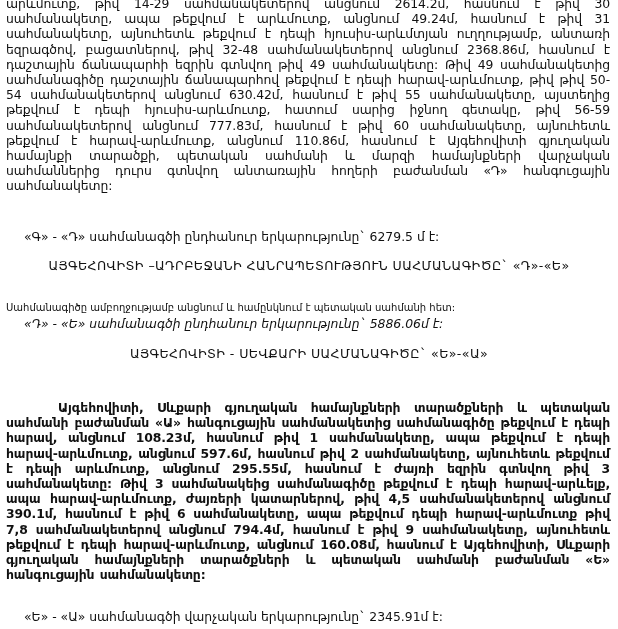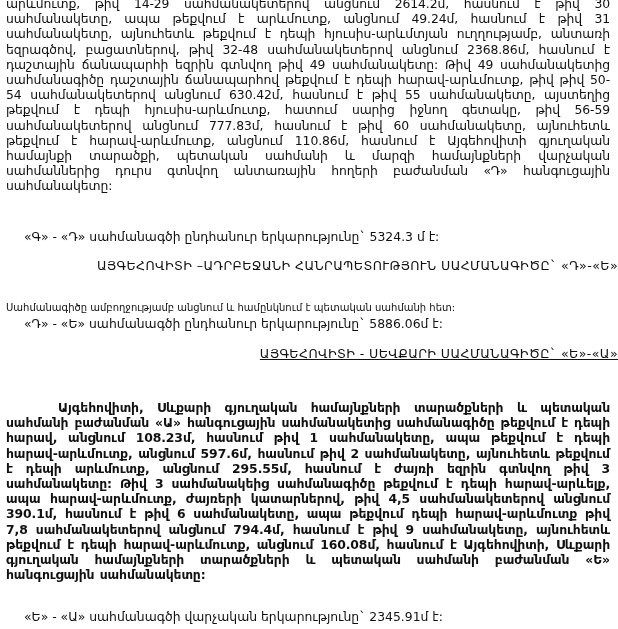--- a/index.html
+++ b/index.html
@@ -37,48 +37,48 @@
       position: absolute;
       left: 24px;
       font-size: 12.4px;
       line-height: 15px;
       white-space: nowrap;
     }
     .heading {
       position: absolute;
       left: 0;
       width: 618px;
-      text-align: right;
+      text-align: center;
       font-size: 12.6px;
       line-height: 16px;
       letter-spacing: 0.4px;
       white-space: nowrap;
     }
     .intro {
       position: absolute;
       left: 6px;
       font-size: 10px;
       line-height: 15px;
       white-space: nowrap;
     }
   </style>
 </head>
 <body>
 
 <div class="page">
 
   <p class="para" style="top:-4px; margin:0;">արևմուտք, թիվ 14-29 սահմանակետերով անցնում 2614.2մ, հասնում է թիվ 30 սահմանակետը, ապա թեքվում է արևմուտք, անցնում 49.24մ, հասնում է թիվ 31 սահմանակետը, այնուհետև թեքվում է դեպի հյուսիս-արևմտյան ուղղությամբ, անտառի եզրագծով, բացատներով, թիվ 32-48 սահմանակետերով անցնում 2368.86մ, հասնում է դաշտային ճանապարհի եզրին գտնվող թիվ 49 սահմանակետը: Թիվ 49 սահմանակետից սահմանագիծը դաշտային ճանապարհով թեքվում է դեպի հարավ-արևմուտք, թիվ թիվ 50-54 սահմանակետերով անցնում 630.42մ, հասնում է թիվ 55 սահմանակետը, այստեղից թեքվում է դեպի հյուսիս-արևմուտք, հատում սարից իջնող գետակը, թիվ 56-59 սահմանակետերով անցնում 777.83մ, հասնում է թիվ 60 սահմանակետը, այնուհետև թեքվում է հարավ-արևմուտք, անցնում 110.86մ, հասնում է Այգեհովիտի գյուղական համայնքի տարածքի, պետական սահմանի և մարզի համայնքների վարչական սահմաններից դուրս գտնվող անտառային հողերի բաժանման «Դ» հանգուցային սահմանակետը:</p>
 
-  <div class="summary" style="top:229px;">«Գ» - «Դ» սահմանագծի ընդհանուր երկարությունը` 5324.3 մ է:</div>
+  <div class="summary" style="top:229px;">«Գ» - «Դ» սահմանագծի ընդհանուր երկարությունը` 6279.5 մ է:</div>
 
   <div class="heading" style="top:258px;">ԱՅԳԵՀՈՎԻՏԻ –ԱԴՐԲԵՋԱՆԻ ՀԱՆՐԱՊԵՏՈՒԹՅՈՒՆ   ՍԱՀՄԱՆԱԳԻԾԸ`  «Դ»-«Ե»</div>
 
   <div class="intro" style="top:300px;">Սահմանագիծը ամբողջությամբ անցնում և համընկնում է պետական սահմանի հետ:</div>
 
-  <div class="summary" style="top:316px;">«Դ» - «Ե» սահմանագծի ընդհանուր երկարությունը` 5886.06մ է:</div>
+  <div class="summary" style="top:316px;font-style:italic;">«Դ» - «Ե» սահմանագծի ընդհանուր երկարությունը` 5886.06մ է:</div>
 
-  <div class="heading" style="top:346px;text-decoration:underline;">ԱՅԳԵՀՈՎԻՏԻ - ՍԵՎՔԱՐԻ  ՍԱՀՄԱՆԱԳԻԾԸ` «Ե»-«Ա»</div>
+  <div class="heading" style="top:346px;">ԱՅԳԵՀՈՎԻՏԻ - ՍԵՎՔԱՐԻ  ՍԱՀՄԱՆԱԳԻԾԸ` «Ե»-«Ա»</div>
 
   <p class="para indent" style="top:400px; margin:0;">Այգեհովիտի, Սևքարի գյուղական համայնքների տարածքների և պետական սահմանի բաժանման «Ա» հանգուցային սահմանակետից սահմանագիծը թեքվում է դեպի հարավ, անցնում 108.23մ, հասնում թիվ 1 սահմանակետը, ապա թեքվում է դեպի հարավ-արևմուտք, անցնում 597.6մ, հասնում թիվ 2 սահմանակետը, այնուհետև թեքվում է դեպի արևմուտք, անցնում 295.55մ, հասնում է ժայռի եզրին գտնվող թիվ 3 սահմանակետը: Թիվ 3 սահմանակեից սահմանագիծը թեքվում է դեպի հարավ-արևելք, ապա հարավ-արևմուտք, ժայռերի կատարներով, թիվ 4,5 սահմանակետերով անցնում 390.1մ, հասնում է թիվ 6 սահմանակետը, ապա թեքվում դեպի հարավ-արևմուտք թիվ 7,8 սահմանակետերով անցնում 794.4մ, հասնում է թիվ 9 սահմանակետը, այնուհետև թեքվում է դեպի հարավ-արևմուտք, անցնում 160.08մ, հասնում է Այգեհովիտի, Սևքարի գյուղական համայնքների տարածքների և պետական սահմանի բաժանման  «Ե» հանգուցային սահմանակետը:</p>
 
   <div class="summary" style="top:609px;">«Ե» - «Ա»  սահմանագծի վարչական երկարությունը`  2345.91մ է:</div>
 
 </div>
 
 </body></html>

